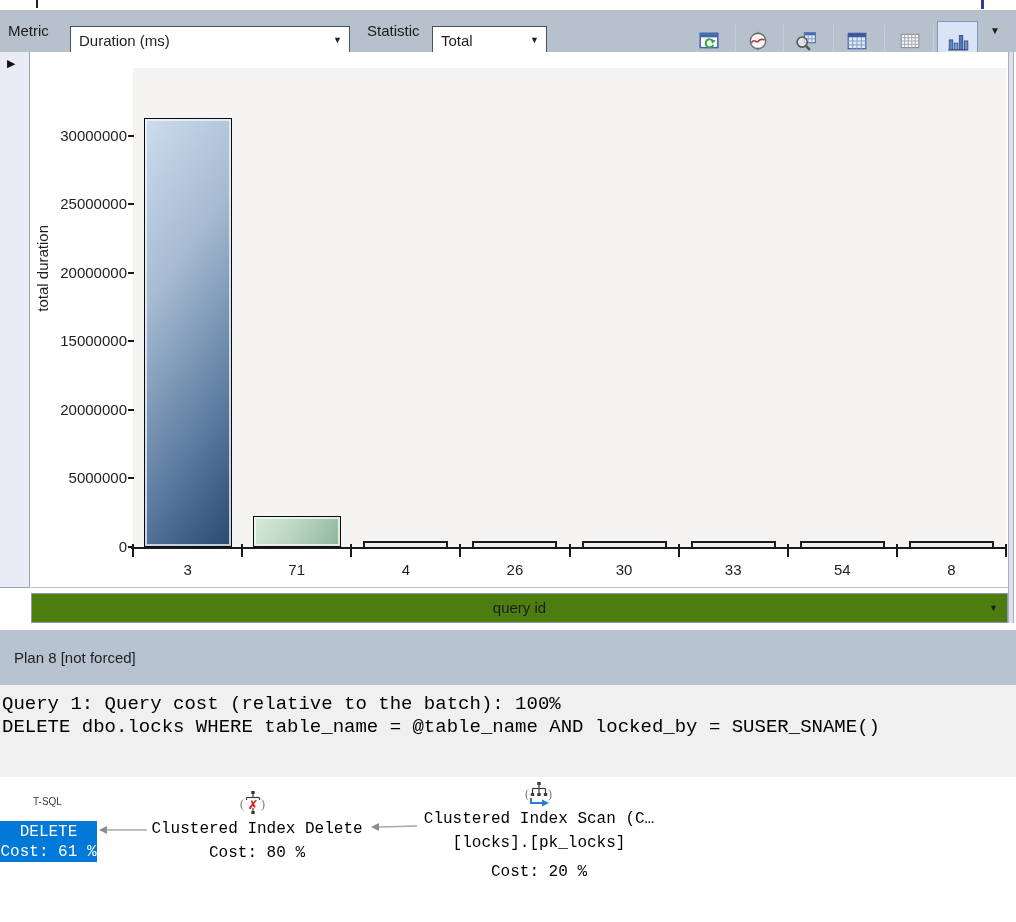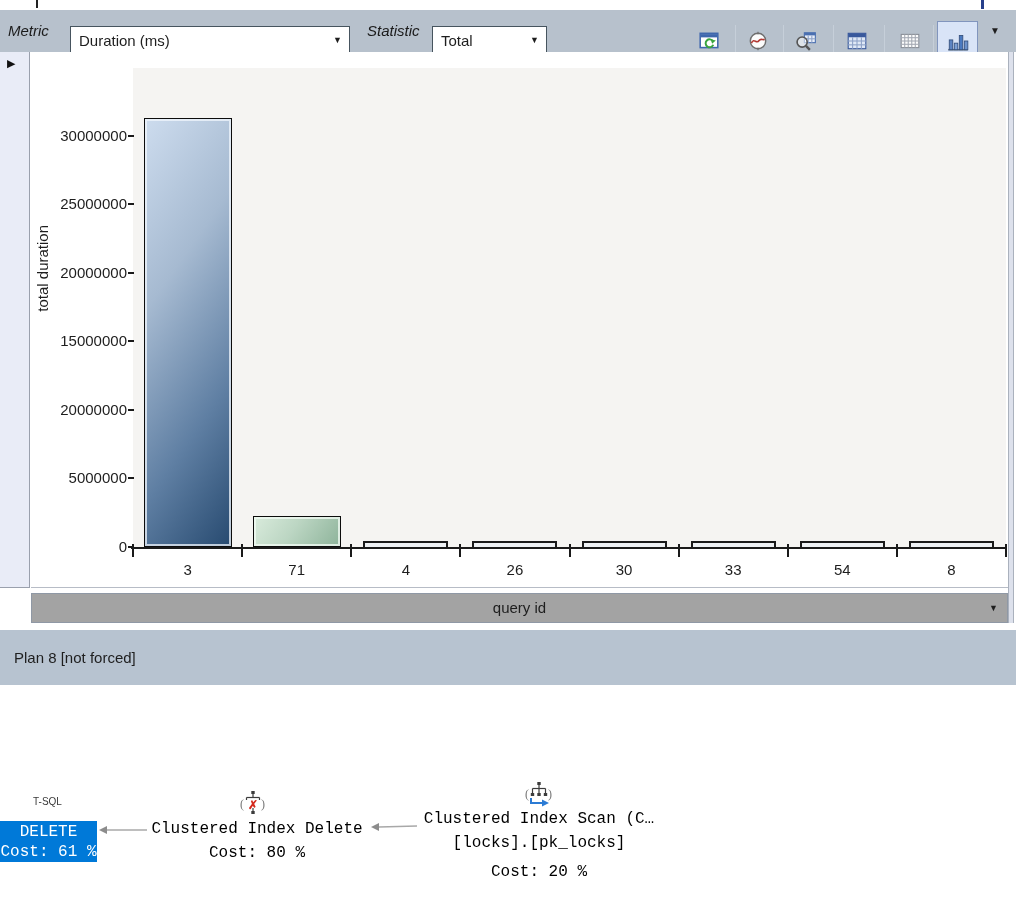--- a/index.html
+++ b/index.html
@@ -5,21 +5,21 @@
   html,body{margin:0;padding:0;background:#fff;}
   .page{position:relative;width:1016px;height:922px;background:#fff;overflow:hidden;
         font-family:"Liberation Sans","DejaVu Sans",sans-serif;color:#1e1e1e;}
   .abs{position:absolute;}
 
   
   .top-strip{left:0;top:0;width:1016px;height:10px;background:#fff;}
 
   
   .toolbar{left:0;top:10px;width:1016px;height:42px;background:#b7c1cc;}
-  .tb-label{position:absolute;top:0;height:42px;line-height:42px;font-size:15px;color:#1b1b1b;font-style:italic;}
+  .tb-label{position:absolute;top:0;height:42px;line-height:42px;font-size:15px;color:#1b1b1b;}
   .select{position:absolute;top:16px;height:29px;background:#fff;border:1px solid #46545e;
           box-sizing:border-box;font-size:15px;line-height:27px;padding-left:8px;cursor:default;}
   .select .caret{position:absolute;right:7px;top:0;height:27px;line-height:27px;font-size:9px;color:#1e1e1e;}
   .tb-btn{position:absolute;top:12px;width:40px;height:38px;display:flex;align-items:center;justify-content:center;}
   .tb-btn.selected{top:11px;height:40px;width:41px;background:#d9e4f7;border:1px solid #8195bd;box-sizing:border-box;}
   .tb-sep{position:absolute;top:15px;width:1px;height:32px;background:#c6cfd9;}
   .tb-caret{position:absolute;top:0;height:42px;line-height:42px;font-size:10px;color:#1e1e1e;}
 
   
   .left-pane{left:0;top:52px;width:30px;height:536px;background:#e9ecf7;
@@ -36,21 +36,21 @@
   .x-tick{position:absolute;width:2px;height:13px;background:#1a1a1a;}
   .x-label{position:absolute;text-align:center;font-size:15px;color:#1e1e1e;}
   .bar{position:absolute;box-sizing:border-box;}
   .bar-blue{background:linear-gradient(125deg,#cddcee 0%,#a6bad1 35%,#5f7fa3 70%,#274a70 100%);
             border:1px solid #0c0c0c;box-shadow:inset 0 0 0 2px rgba(240,246,252,.75);}
   .bar-green{background:linear-gradient(125deg,#d9ebdc 0%,#bcd6c3 45%,#8db39a 100%);
              border:1px solid #0c0c0c;box-shadow:inset 0 0 0 2px rgba(240,250,242,.8);}
   .bar-flat{border:2px solid #1a1a1a;border-bottom:none;background:#eef1f4;}
 
   
-  .query-axis-bar{left:31px;top:593px;width:977px;height:30px;background:#a3a3a3;border:1px solid #8f98a5;
+  .query-axis-bar{left:31px;top:593px;width:977px;height:30px;background:#4d7c0f;border:1px solid #8f98a5;
                   box-sizing:border-box;font-size:15px;line-height:28px;text-align:center;cursor:default;}
   .query-axis-bar .caret{position:absolute;right:9px;top:0;height:28px;line-height:28px;font-size:9px;}
 
   
   .plan-header{left:0;top:630px;width:1016px;height:55px;background:#b7c3d0;
                font-size:15px;line-height:55px;padding-left:14px;box-sizing:border-box;}
   .stmt-area{left:0;top:685px;width:1016px;height:92px;background:#f0f0f0;}
   .stmt-line{position:absolute;left:2px;white-space:pre;font-family:"Liberation Mono","DejaVu Sans Mono",monospace;
              font-size:19px;line-height:22px;color:#000;}
   .plan-canvas{left:0;top:777px;width:1016px;height:145px;background:#fff;}
@@ -202,20 +202,24 @@
       <div class="x-label" style="left: 911.438px; top: 561px; width: 80px;">8</div>
     </div>
 
   <div class="abs query-axis-bar">
     <span>query id</span>
     <span class="caret">▼</span>
   </div>
 
   <div class="abs plan-header">Plan 8 [not forced]</div>
 
+  <div class="abs stmt-area">
+    <div class="stmt-line" style="top:8px;">Query 1: Query cost (relative to the batch): 100%</div>
+    <div class="stmt-line" style="top:31px;">DELETE dbo.locks WHERE table_name = @table_name AND locked_by = SUSER_SNAME()</div>
+  </div>
 
   <div class="abs plan-canvas"></div>
 
   <div class="abs tsql-badge">T-SQL</div>
   <div class="abs delete-node mono">
     <span>DELETE</span>
     <span>Cost: 61 %</span>
   </div>
 
   <svg class="abs" style="left:98px;top:825px;" width="50" height="10">

